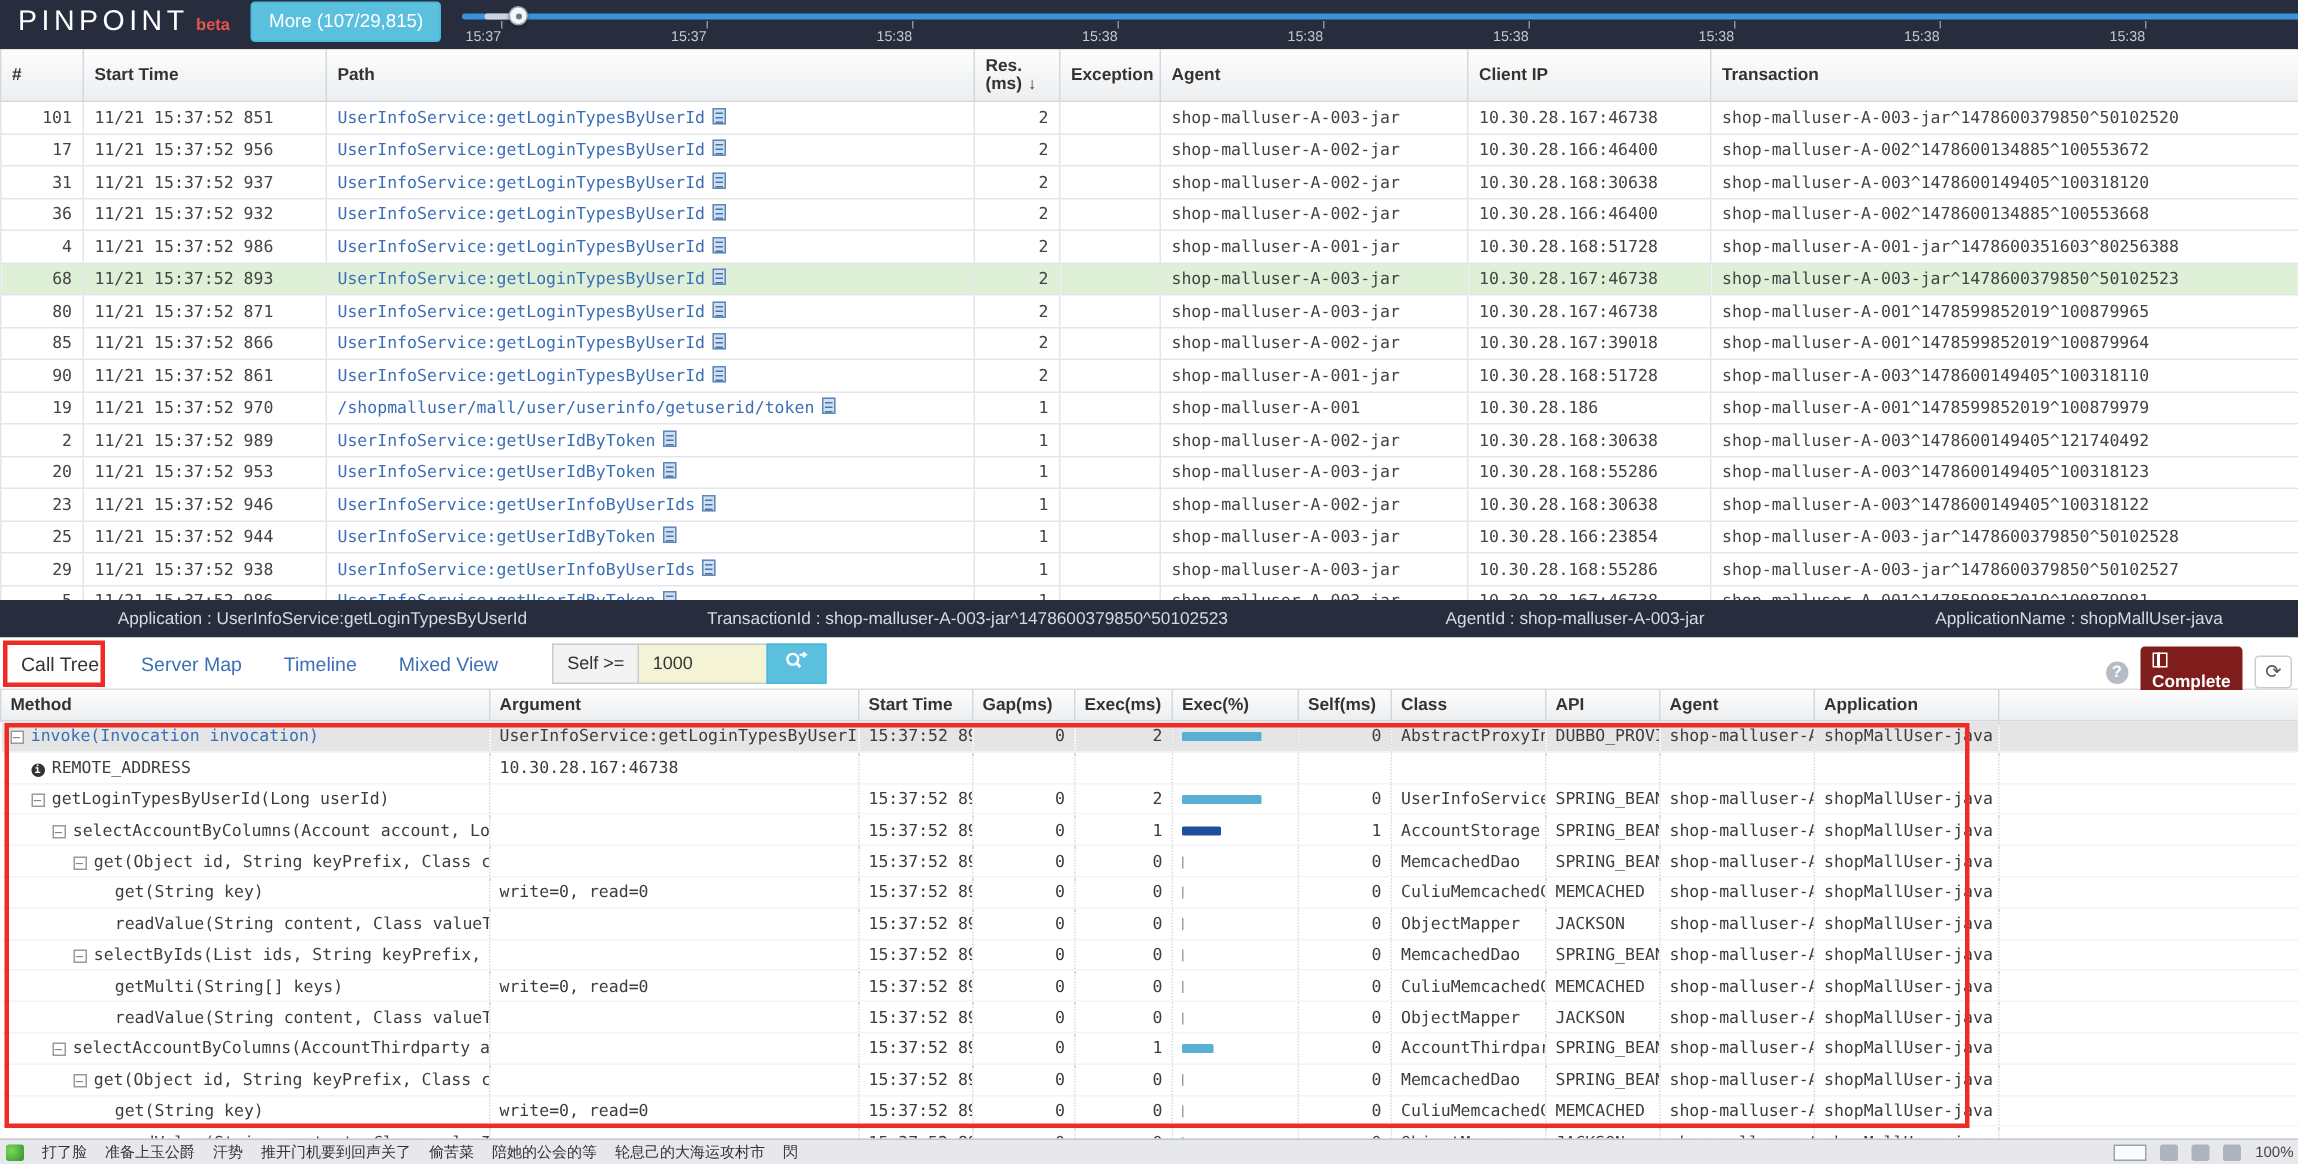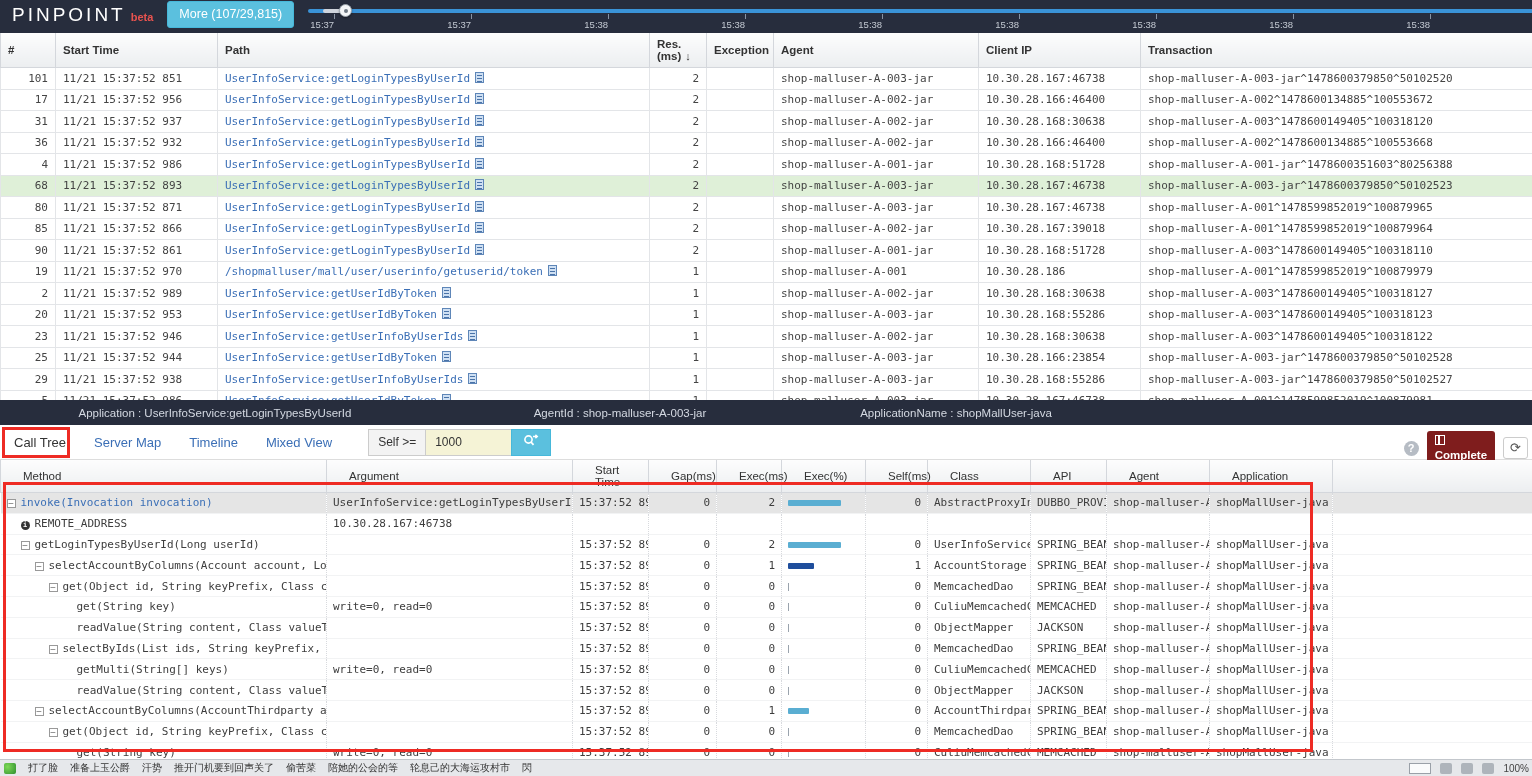--- a/index.html
+++ b/index.html
@@ -138,22 +138,22 @@
     border:1px solid #ccc; background:#fff; color:#555; font-size:13px;
     padding:2px 6px; border-radius:3px; cursor:pointer; line-height:16px;
   }
 
   
   .calltree { position: absolute; top: 460px; left: 0; width: 1532px; height: 300px; background:#fff; overflow:hidden;}
   table.ctree { border-collapse: collapse; width: 1532px; table-layout: fixed; }
   table.ctree th {
     background: linear-gradient(#fdfdfd,#eceef0);
     border: 1px solid #d4d7dc; border-top:none;
-    font-size: 11.5px; font-weight: normal; color: #333;
-    text-align: left; padding: 4px 22px; height: 20px;
+    font-size: 11.5px; font-weight: bold; color: #333;
+    text-align: left; padding: 4px 6px; height: 20px;
   }
   table.ctree td {
     border-right: 1px dotted #d8dade;
     border-bottom: 1px solid #f2f3f4;
     font-size: 11px; padding: 2px 6px; height: 20.8px;
     color: #3d3d3d; font-family: "DejaVu Sans Mono", monospace;
     white-space: nowrap; overflow: hidden;
   }
   table.ctree tr.sel td { background: #e5e5e5; }
   .ct-num { text-align: right; }
@@ -380,21 +380,21 @@
             <td>shop-malluser-A-001^1478599852019^100879979</td>
           </tr>
           <tr>
             <td class="num">2</td>
             <td>11/21 15:37:52 989</td>
             <td><a class="path" href="#">UserInfoService:getUserIdByToken</a><span class="doc-ico"></span></td>
             <td class="num">1</td>
             <td></td>
             <td>shop-malluser-A-002-jar</td>
             <td>10.30.28.168:30638</td>
-            <td>shop-malluser-A-003^1478600149405^100318127</td>
+            <td>shop-malluser-A-003^1478600149405^121740492</td>
           </tr>
           <tr>
             <td class="num">20</td>
             <td>11/21 15:37:52 953</td>
             <td><a class="path" href="#">UserInfoService:getUserIdByToken</a><span class="doc-ico"></span></td>
             <td class="num">1</td>
             <td></td>
             <td>shop-malluser-A-003-jar</td>
             <td>10.30.28.168:55286</td>
             <td>shop-malluser-A-003^1478600149405^100318123</td>
@@ -441,20 +441,21 @@
           </tr>
         </tbody>
     </table>
     <div class="hscroll">
       <div class="thumb"></div>
     </div>
   </div>
 
   <div class="infobar">
     <div class="ib1">Application : UserInfoService:getLoginTypesByUserId</div>
+    <div class="ib2">TransactionId : shop-malluser-A-003-jar^1478600379850^50102523</div>
     <div class="ib3">AgentId : shop-malluser-A-003-jar</div>
     <div class="ib4">ApplicationName : shopMallUser-java</div>
   </div>
 
   <div class="tabbar">
     <div id="tab-list" style="display:flex;align-items:center">
         <div class="tab active">Call Tree</div>
         <div class="tab">Server Map</div>
         <div class="tab">Timeline</div>
         <div class="tab">Mixed View</div>

